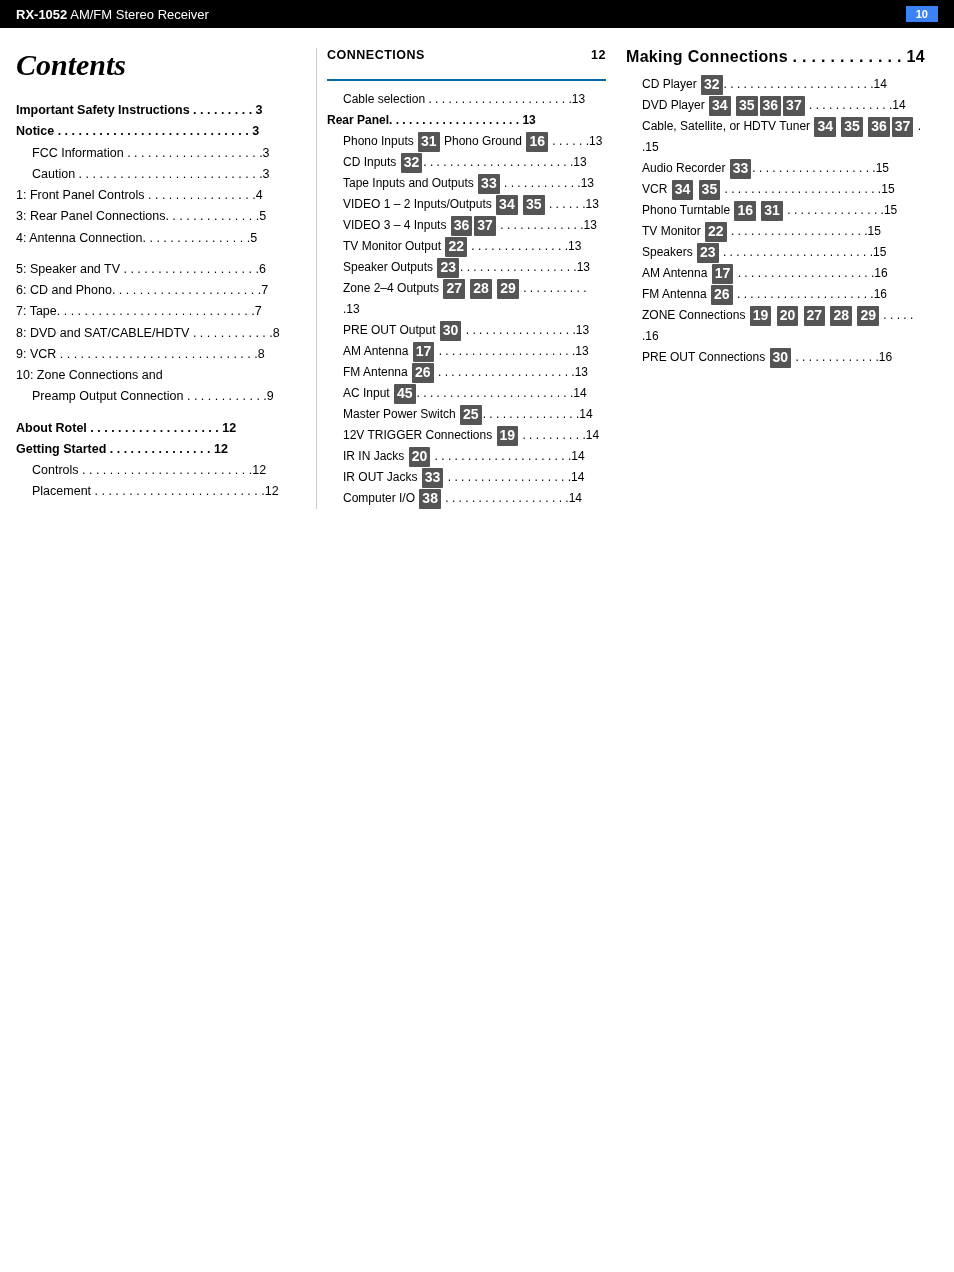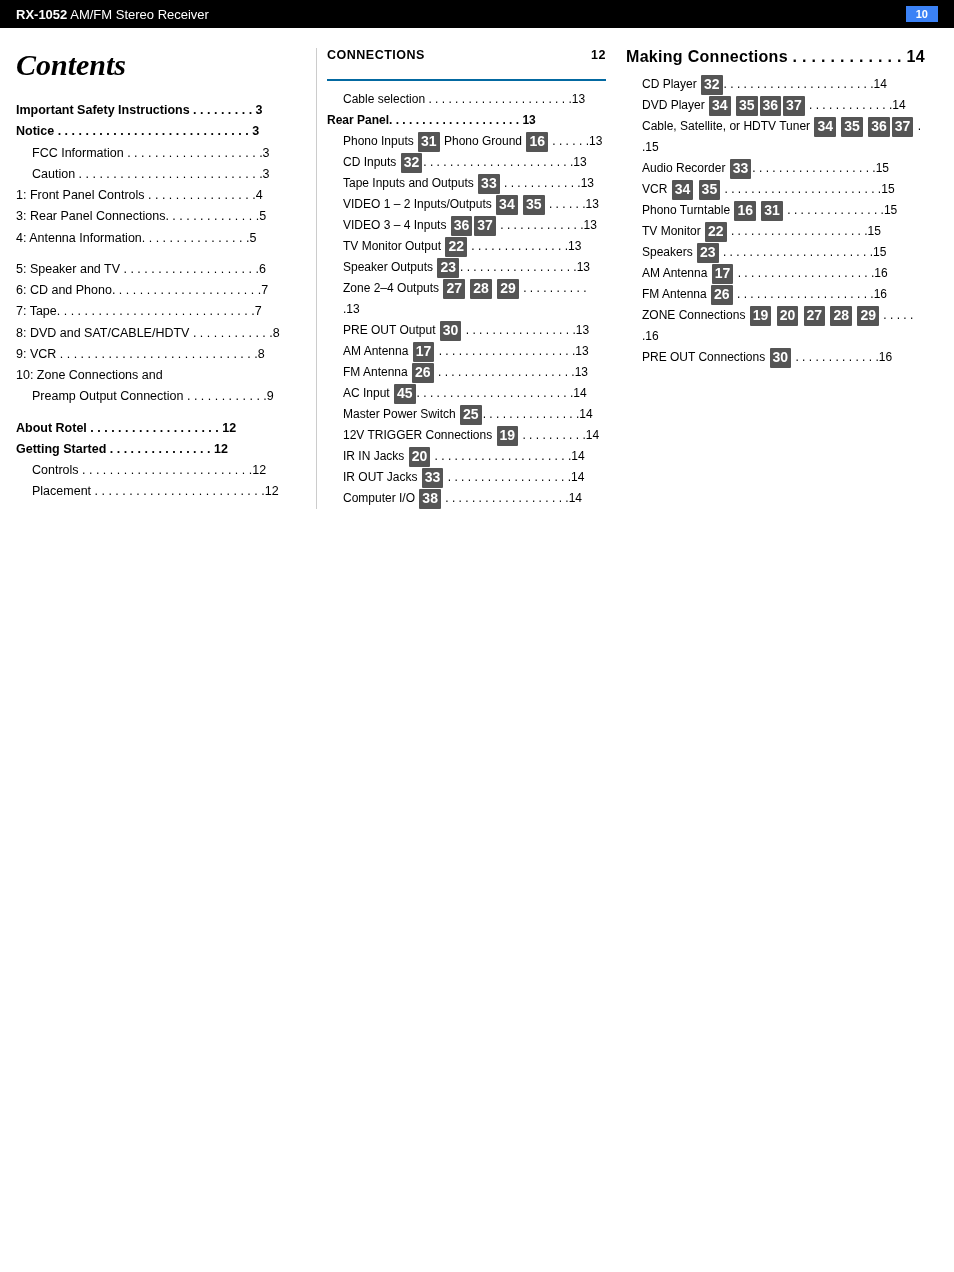--- a/index.html
+++ b/index.html
@@ -140,21 +140,21 @@
 
   <div class="col-contents">
     <h1>Contents</h1>
     <div id="toc-list">
         <div class="toc-item bold">Important Safety Instructions . . . . . . . . . 3</div>
         <div class="toc-item bold">Notice . . . . . . . . . . . . . . . . . . . . . . . . . . . . 3</div>
         <div class="toc-item indented">FCC Information . . . . . . . . . . . . . . . . . . . .3</div>
         <div class="toc-item indented">Caution  . . . . . . . . . . . . . . . . . . . . . . . . . . .3</div>
         <div class="toc-item">1: Front Panel Controls . . . . . . . . . . . . . . . .4</div>
         <div class="toc-item">3: Rear Panel Connections. . . . . . . . . . . . . .5</div>
-        <div class="toc-item">4: Antenna Information. . . . . . . . . . . . . . . .5</div>
+        <div class="toc-item">4: Antenna Connection. . . . . . . . . . . . . . . .5</div>
         <div class="toc-spacer"></div>
         <div class="toc-item">5: Speaker and TV . . . . . . . . . . . . . . . . . . . .6</div>
         <div class="toc-item">6: CD and Phono. . . . . . . . . . . . . . . . . . . . . .7</div>
         <div class="toc-item">7: Tape. . . . . . . . . . . . . . . . . . . . . . . . . . . . .7</div>
         <div class="toc-item">8: DVD and SAT/CABLE/HDTV . . . . . . . . . . . .8</div>
         <div class="toc-item">9: VCR . . . . . . . . . . . . . . . . . . . . . . . . . . . . .8</div>
         <div class="toc-item">10: Zone Connections and</div>
         <div class="toc-item indented">Preamp Output Connection . . . . . . . . . . . .9</div>
         <div class="toc-spacer"></div>
         <div class="toc-item bold">About Rotel . . . . . . . . . . . . . . . . . . . 12</div>

